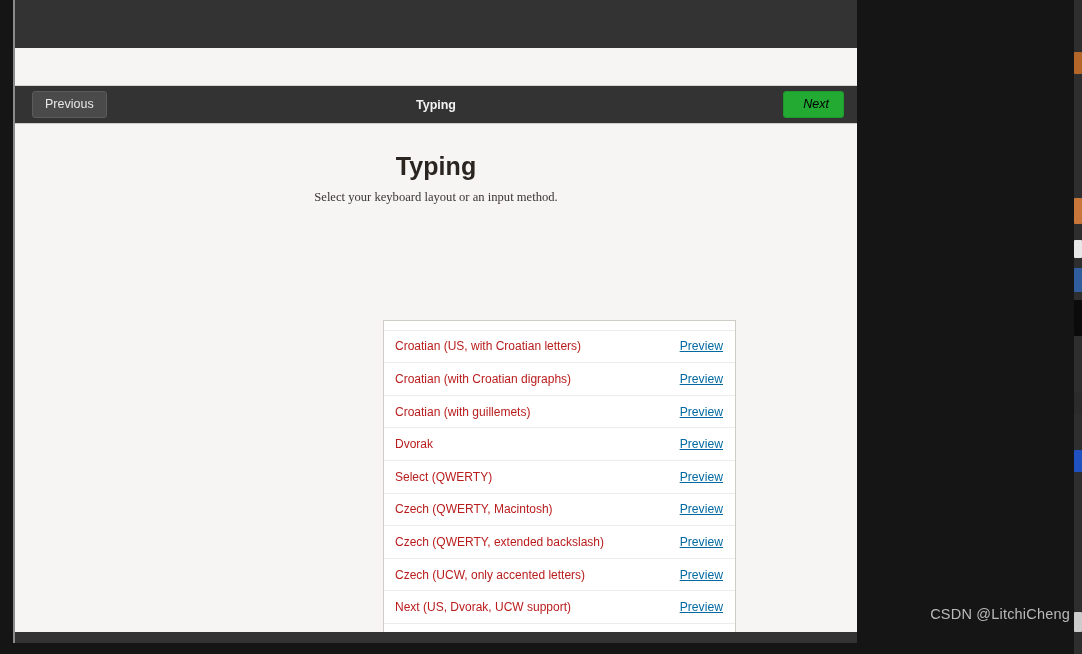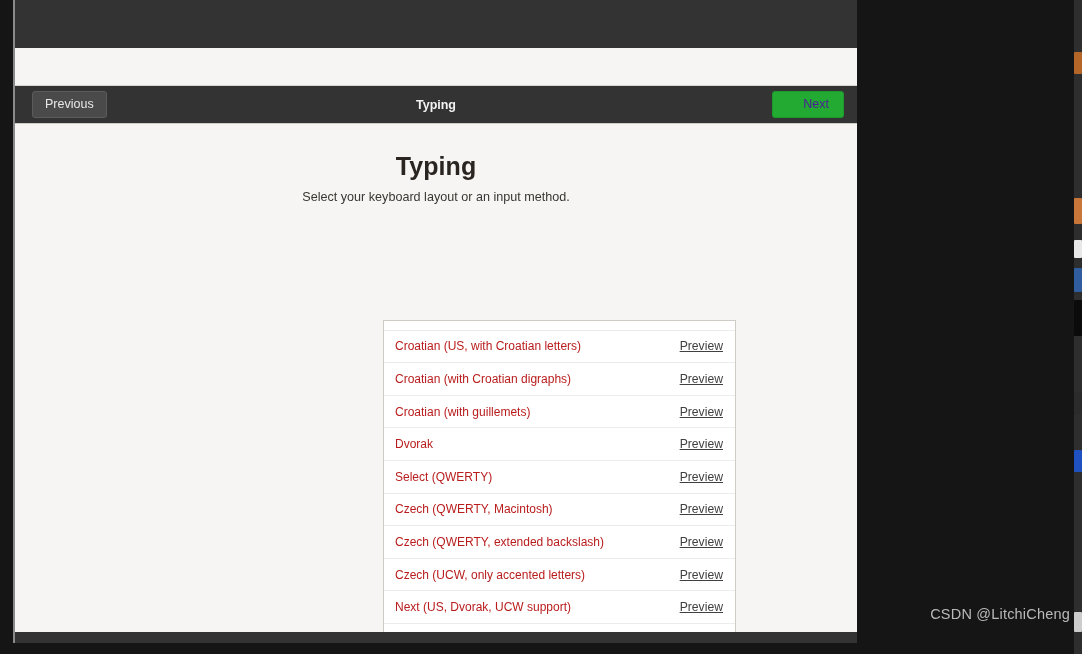--- a/index.html
+++ b/index.html
@@ -84,25 +84,26 @@
     white-space: nowrap;
   }
   .nav-btn.previous {
     background: #4a4a4a;
     color: #e8e8e8;
     border-color: #5b5b5b;
     margin-left: 9px;
   }
   .nav-btn.next {
     background: #22aa33;
-    color: #4c1d95;
+    color: #000000;
     border-color: #1e9a2d;
     position: absolute;
     right: 13px;
-    padding: 6px 14px 7px 30px;
+    padding: 6px 14px 7px 19px;
+    font-style: italic;
   }
   .nav-title {
     position: absolute;
     left: 0;
     right: 0;
     text-align: center;
     color: #f2f2f2;
     font-size: 12.5px;
     font-weight: bold;
     pointer-events: none;
@@ -123,20 +124,21 @@
     font-weight: bold;
     color: #2a2520;
     margin: 28px 0 0 0;
     letter-spacing: 0.1px;
   }
   .page-subtitle {
     text-align: center;
     font-size: 12.6px;
     color: #3a3631;
     margin: 9px 0 0 0;
+    font-family: Liberation Serif, serif;
   }
 
   
   .list-panel {
     position: absolute;
     left: 368px;
     top: 196px;
     width: 353px;
     height: 387px;
     background: #ffffff;
@@ -158,21 +160,21 @@
   }
   .kb-name {
     flex: 1;
     font-size: 12px;
     color: #b91c1c;
     white-space: nowrap;
     overflow: hidden;
   }
   .kb-preview {
     font-size: 12.2px;
-    color: #404040;
+    color: #0369a1;
     text-decoration: underline;
     cursor: default;
     padding-right: 1px;
   }
 
   
   .window-footer {
     position: absolute;
     left: 0;
     bottom: 0;

